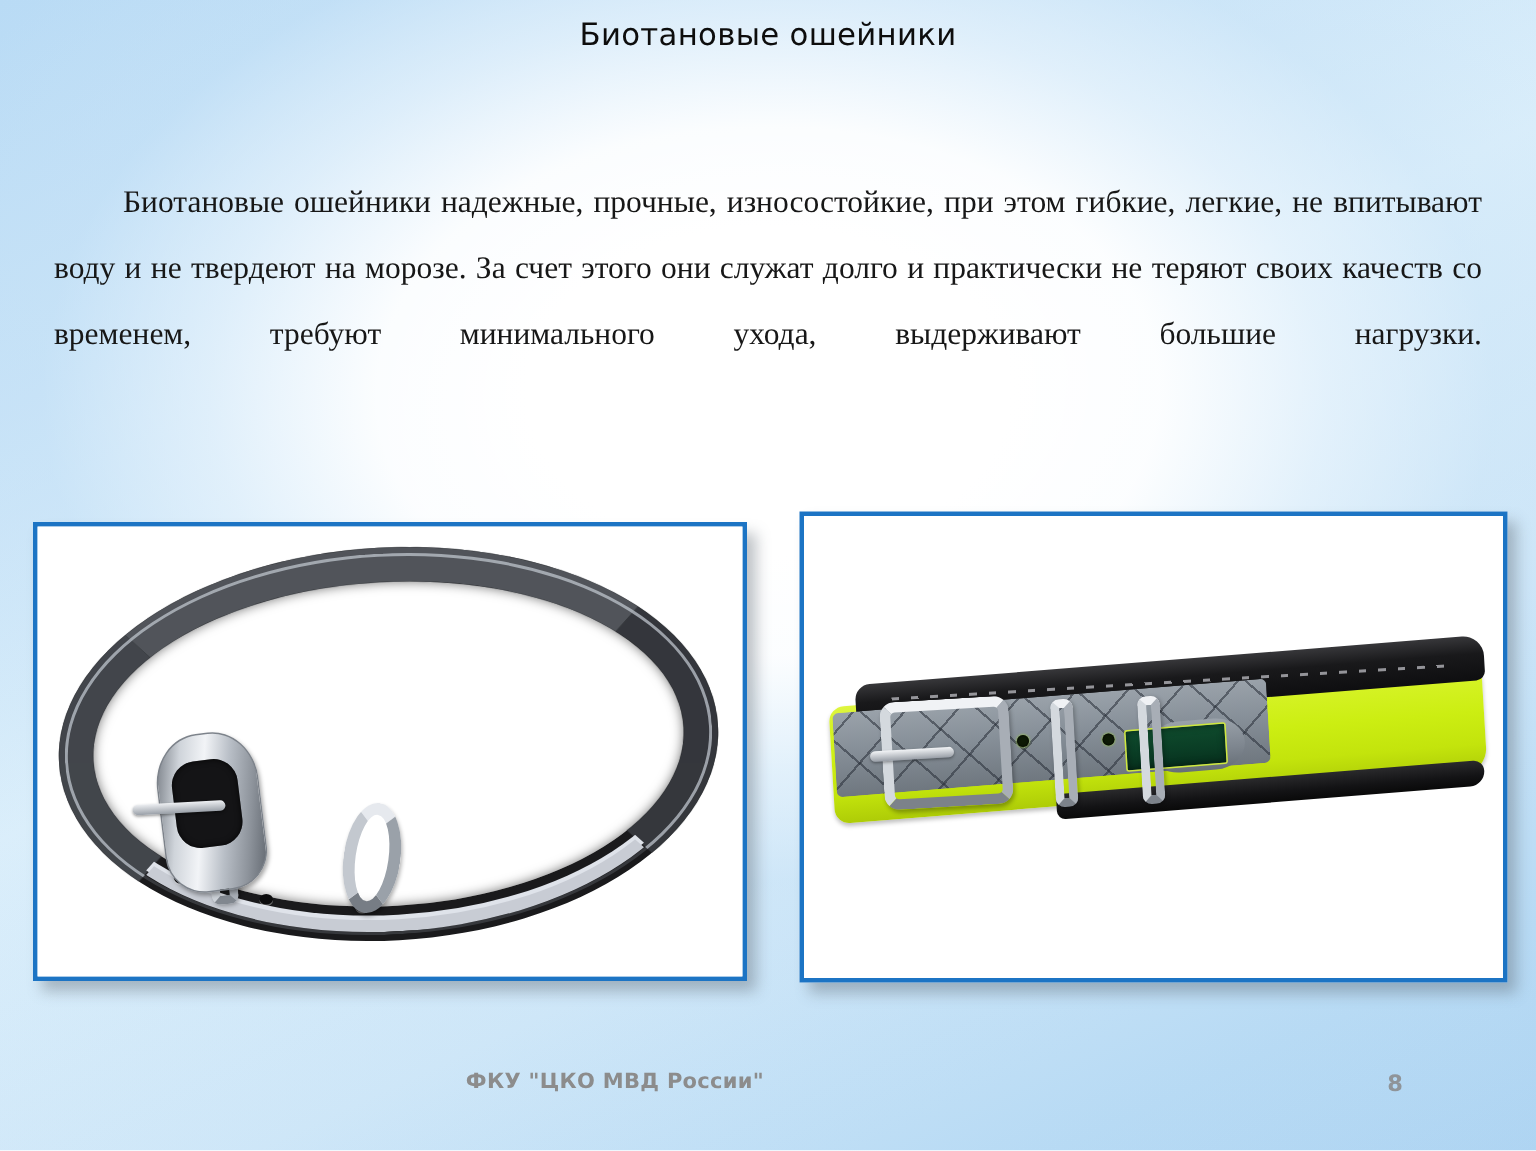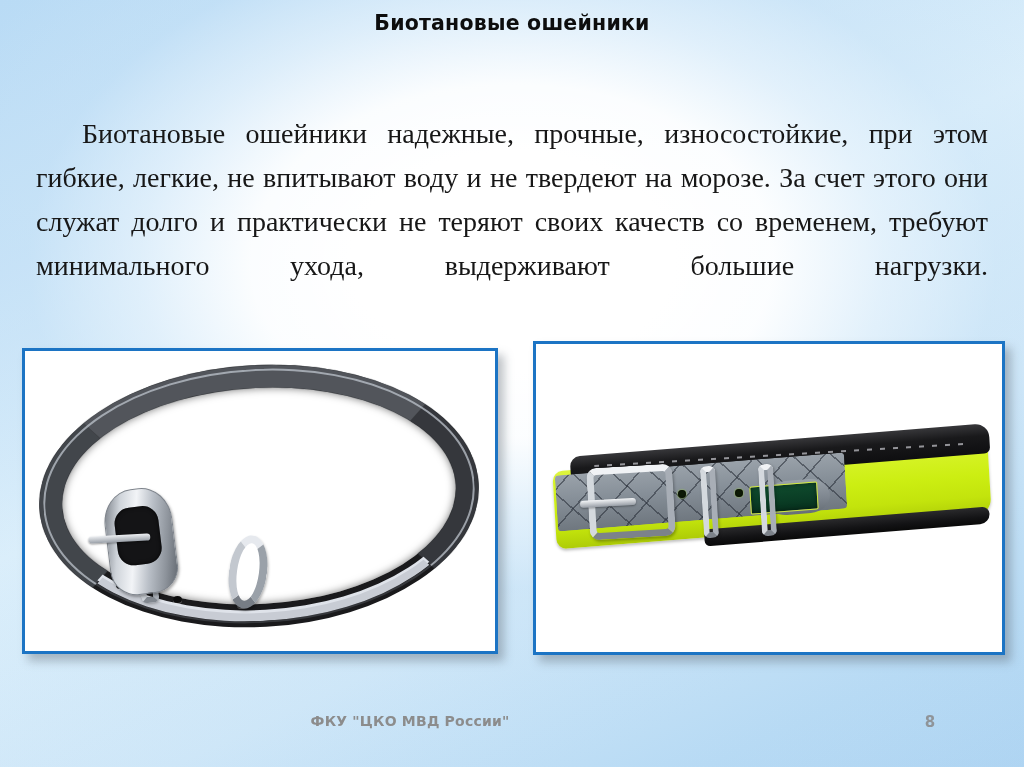--- a/index.html
+++ b/index.html
@@ -33,34 +33,34 @@
 
   
   .slide-title {
     position: absolute;
     top: 8px;
     left: 0;
     width: 1024px;
     text-align: center;
     font-family: "DejaVu Sans", "Liberation Sans", sans-serif;
     font-size: 20.5px;
-    font-weight: bold;
+    font-weight: normal;
     color: #0d0d0d;
     letter-spacing: 0.2px;
     line-height: 30px;
   }
 
   
   .body-text {
     position: absolute;
     top: 112px;
     left: 36px;
     width: 952px;
     font-family: "Liberation Serif", "DejaVu Serif", serif;
-    font-size: 28px;
+    font-size: 21px;
     line-height: 44px;
     color: #171717;
     text-align: justify;
     text-indent: 46px;
     hyphens: none;
   }
   .body-text::after {
     content: "";
     display: inline-block;
     width: 100%;

